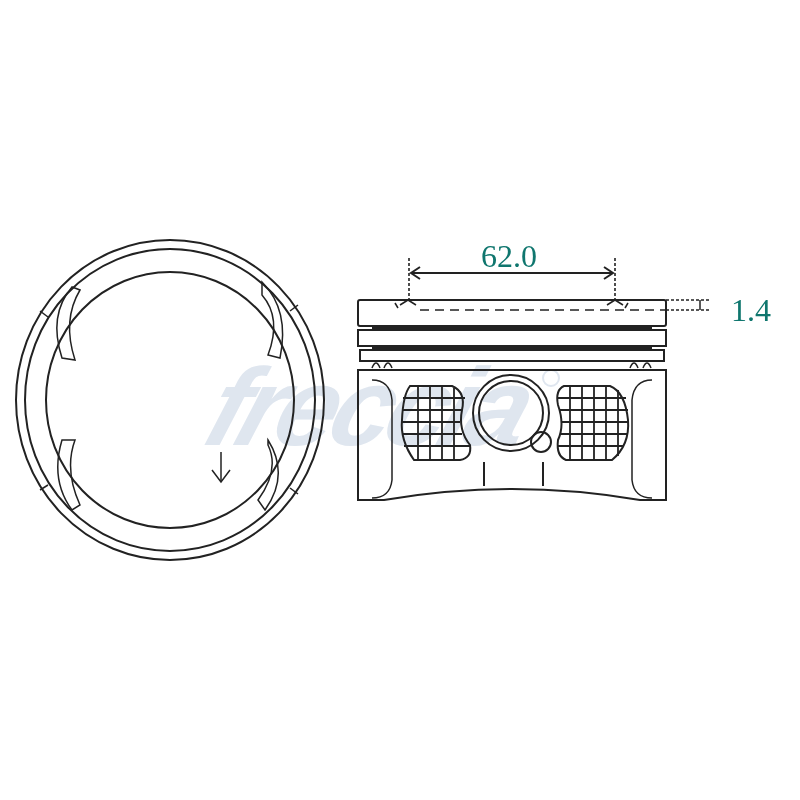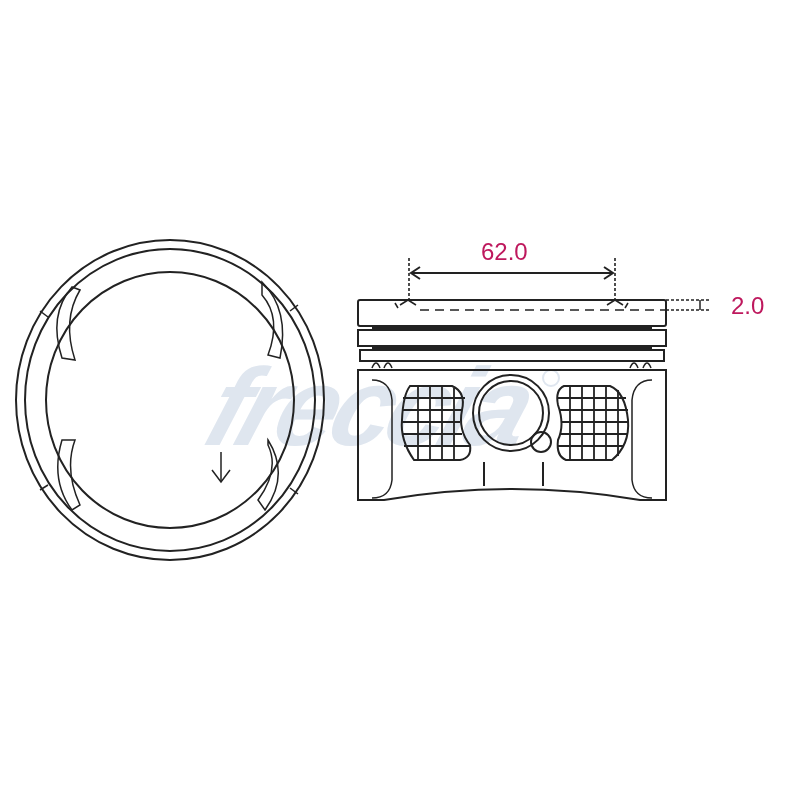--- a/index.html
+++ b/index.html
@@ -1,18 +1,18 @@
 <!DOCTYPE html>
 <html><head>
 <meta charset="utf-8">
 <style>
   html, body { margin:0; padding:0; background:#ffffff; }
   #canvas { position:relative; width:800px; height:800px; background:#ffffff; overflow:hidden; }
   svg { position:absolute; left:0; top:0; }
-  .dim-label { position:absolute; font-family:Liberation Sans, sans-serif; font-size:24px; color:#be185d; line-height:1; }
+  .dim-label { position:absolute; font-family:Liberation Serif, serif; font-size:32px; color:#0f766e; line-height:1; }
   #dim-width { left:481px; top:240px; }
   #dim-height { left:731px; top:294px; }
   .line { fill:none; stroke:#222; stroke-width:2; }
   .thin { fill:none; stroke:#222; stroke-width:1.5; }
   .dash { fill:none; stroke:#222; stroke-width:1.6; stroke-dasharray:9 6; }
   .dot { fill:none; stroke:#222; stroke-width:1.6; stroke-dasharray:3 2; }
   .grid { stroke:#222; stroke-width:1.8; }
   .wm { fill:#dfe6ef; }
 </style>
 </head>
@@ -115,14 +115,14 @@
       <line class="thin" x1="628" y1="303" x2="625" y2="308"></line>
     </g>
     <g>
       <line class="dot" x1="666" y1="300" x2="710" y2="300"></line>
       <line class="dot" x1="666" y1="310" x2="710" y2="310"></line>
       <line class="thin" x1="700" y1="300" x2="700" y2="310"></line>
     </g>
   </svg>
 
   <div class="dim-label" id="dim-width">62.0</div>
-  <div class="dim-label" id="dim-height">2.0</div>
+  <div class="dim-label" id="dim-height">1.4</div>
 </div>
 
 </body></html>

